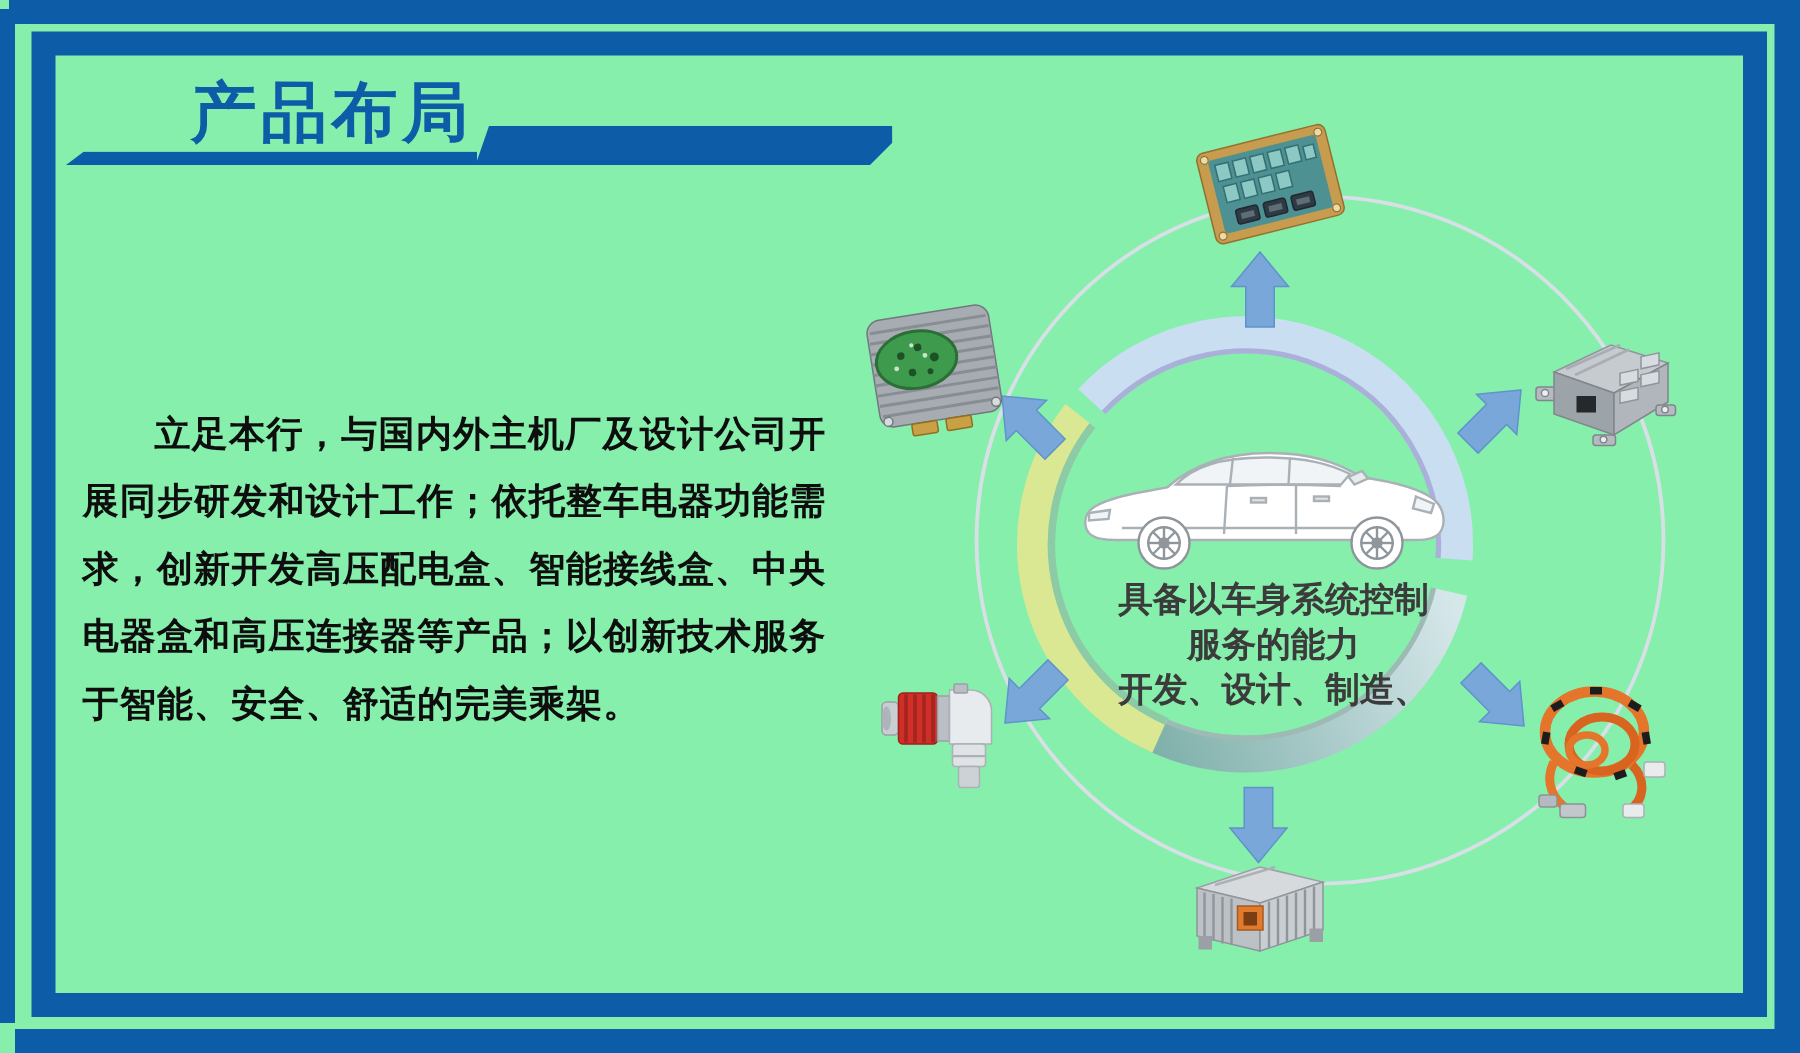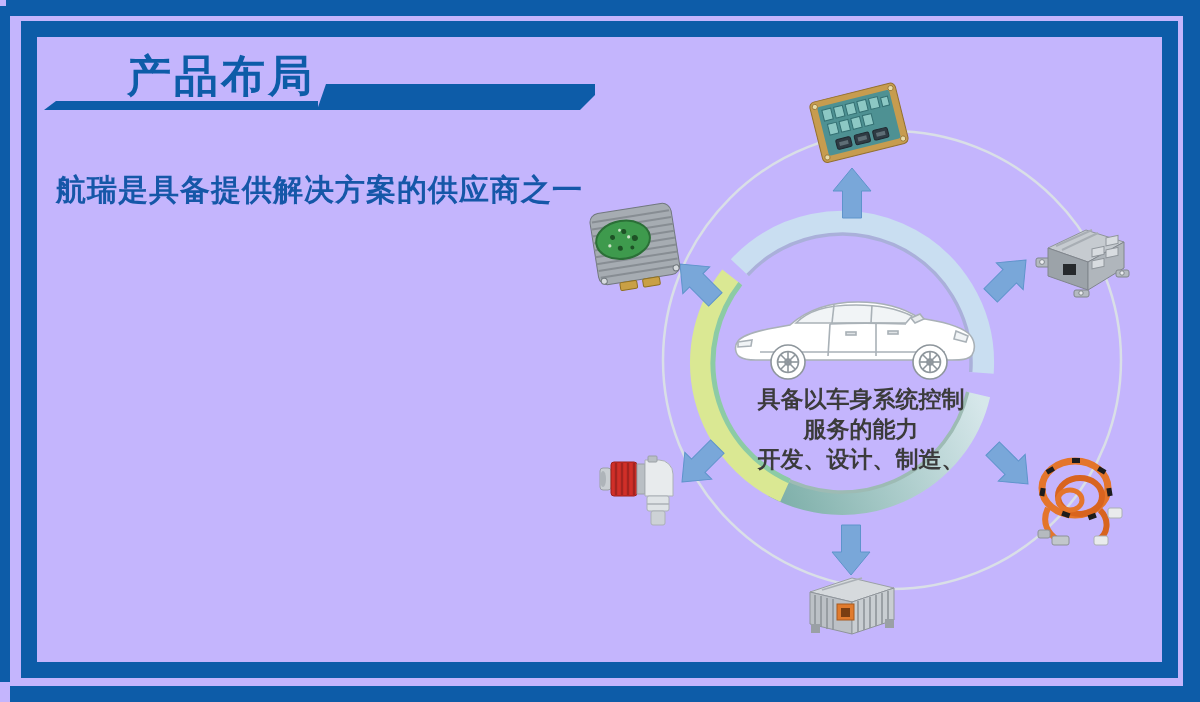--- a/index.html
+++ b/index.html
@@ -1,16 +1,16 @@
 <!DOCTYPE html>
 <html><head>
 <meta charset="utf-8">
 <style>
   html,body{margin:0;padding:0;background:#fff;}
-  .slide{position:relative;width:1200px;height:702px;background:#c4b5fd;overflow:hidden;
+  .slide{position:relative;width:1200px;height:702px;background:#86efac;overflow:hidden;
          font-family:"Liberation Sans",sans-serif;}
   
   .strip{position:absolute;background:#0d5ca8;}
   .strip-top{left:6px;top:0;right:0;height:16px;}
   .strip-right{right:0;top:0;bottom:0;width:17px;}
   .strip-bottom{left:10px;right:0;bottom:0;height:16px;}
   .strip-left{left:0;top:6px;bottom:20px;width:10px;}
   
   .inner-frame{position:absolute;left:21px;top:21px;width:1157px;height:657px;
                border:16px solid #0d5ca8;box-sizing:border-box;background:transparent;}
@@ -21,21 +21,21 @@
                clip-path:polygon(12px 0,100% 0,100% 100%,0 100%);}
   .banner-bar{position:absolute;left:317px;top:84px;width:278px;height:26px;background:#0d5ca8;
               clip-path:polygon(0 100%,9px 0,100% 0,100% 42%,calc(100% - 15px) 100%);}
   
   .heading{position:absolute;left:56px;top:170px;width:560px;font-family:"Liberation Serif",serif;
            font-weight:bold;font-size:30px;letter-spacing:1px;color:#1557a8;white-space:nowrap;}
   .body-text{position:absolute;left:55px;top:268px;width:496px;font-family:"Liberation Serif",serif;
              font-weight:bold;font-size:24px;letter-spacing:0.8px;line-height:45px;color:#0e0e0e;
              text-align:justify;text-indent:2em;}
   
-  .diagram{position:absolute;left:560px;top:38px;width:640px;height:660px;}
+  .diagram{position:absolute;left:548px;top:38px;width:640px;height:660px;}
   .rings{position:absolute;left:0;top:0;z-index:1;}
   .car{position:absolute;left:170px;top:252px;z-index:2;}
   .center-text{position:absolute;left:176px;top:346px;width:250px;z-index:3;text-align:center;
                font-size:23px;line-height:30px;font-weight:bold;color:#3b3b3b;}
   .center-text span{display:block;}
   .product{position:absolute;z-index:4;}
   .p-pcb{left:242px;top:38px;}
   .p-ecu{left:22px;top:156px;}
   .p-box{left:470px;top:180px;}
   .p-conn{left:36px;top:398px;}
@@ -50,21 +50,21 @@
   <div class="strip strip-top"></div>
   <div class="strip strip-right"></div>
   <div class="strip strip-bottom"></div>
   <div class="strip strip-left"></div>
   <div class="inner-frame"></div>
 
   <div class="page-title">产品布局</div>
   <div class="banner-line"></div>
   <div class="banner-bar"></div>
 
-  <div class="heading">航瑞是具备提供解决方案的供应商之一</div>
+  <div class="body-text">立足本行，与国内外主机厂及设计公司开展同步研发和设计工作；依托整车电器功能需求，创新开发高压配电盒、智能接线盒、中央电器盒和高压连接器等产品；以创新技术服务于智能、安全、舒适的完美乘架。</div>
 
   <div class="diagram">
 
     <svg class="rings" width="640" height="660" viewBox="0 0 640 660">
       <defs>
         <linearGradient id="tealGrad" gradientUnits="userSpaceOnUse" x1="418" y1="356" x2="214" y2="447">
           <stop offset="0" stop-color="#d6e7ea"></stop>
           <stop offset="1" stop-color="#7fb0aa"></stop>
         </linearGradient>
       </defs>

